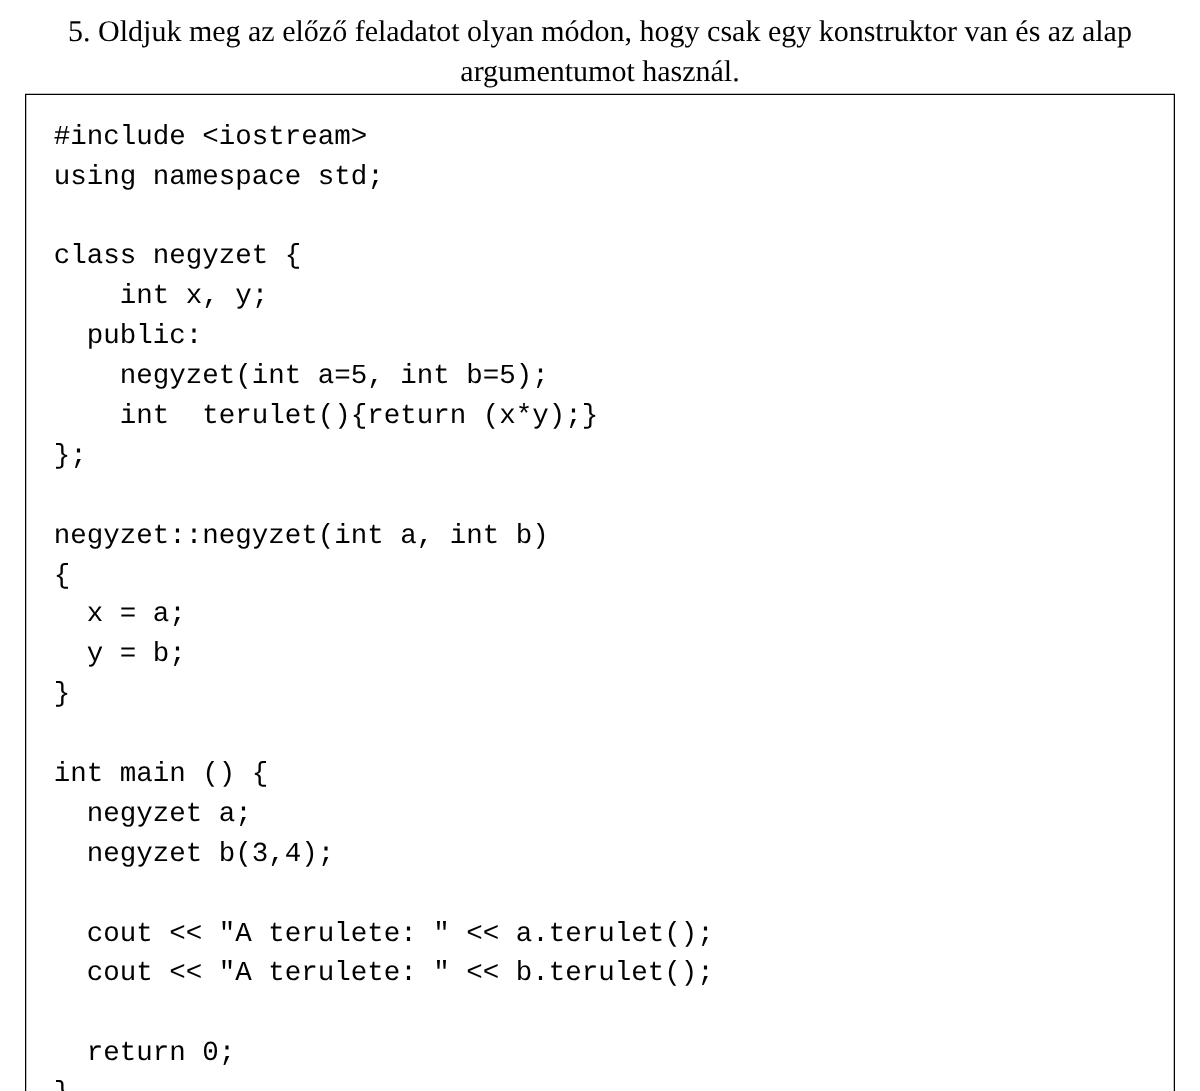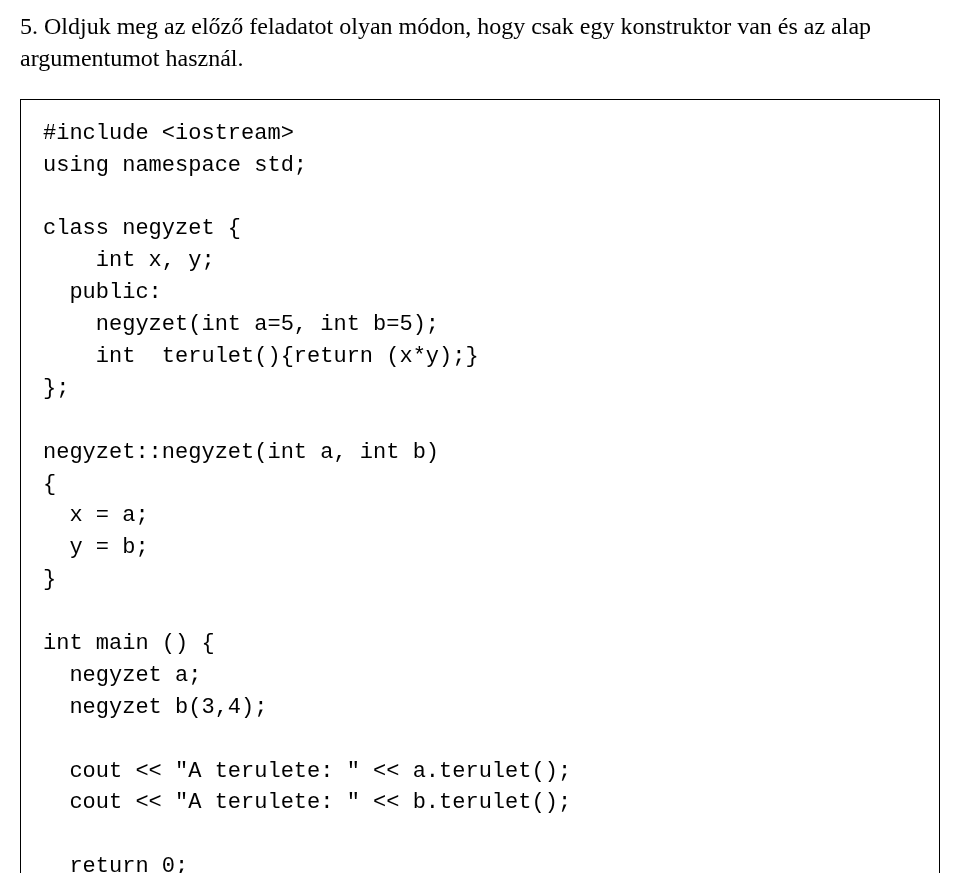--- a/index.html
+++ b/index.html
@@ -7,21 +7,22 @@
       padding: 10px 20px;
       font-family: "Times New Roman", Times, serif;
       background: #ffffff;
       color: #000000;
       width: 960px;
       box-sizing: border-box;
     }
     .intro {
       font-size: 24px;
       line-height: 1.35;
-      margin-bottom: 24px;
+      margin-bottom: 0;
+      text-align: center;
     }
     .code-box {
       border: 1px solid #000000;
       padding: 18px 22px;
       font-family: "Courier New", Courier, monospace;
       font-size: 22px;
       line-height: 1.45;
       white-space: pre;
       overflow: hidden;
     }

